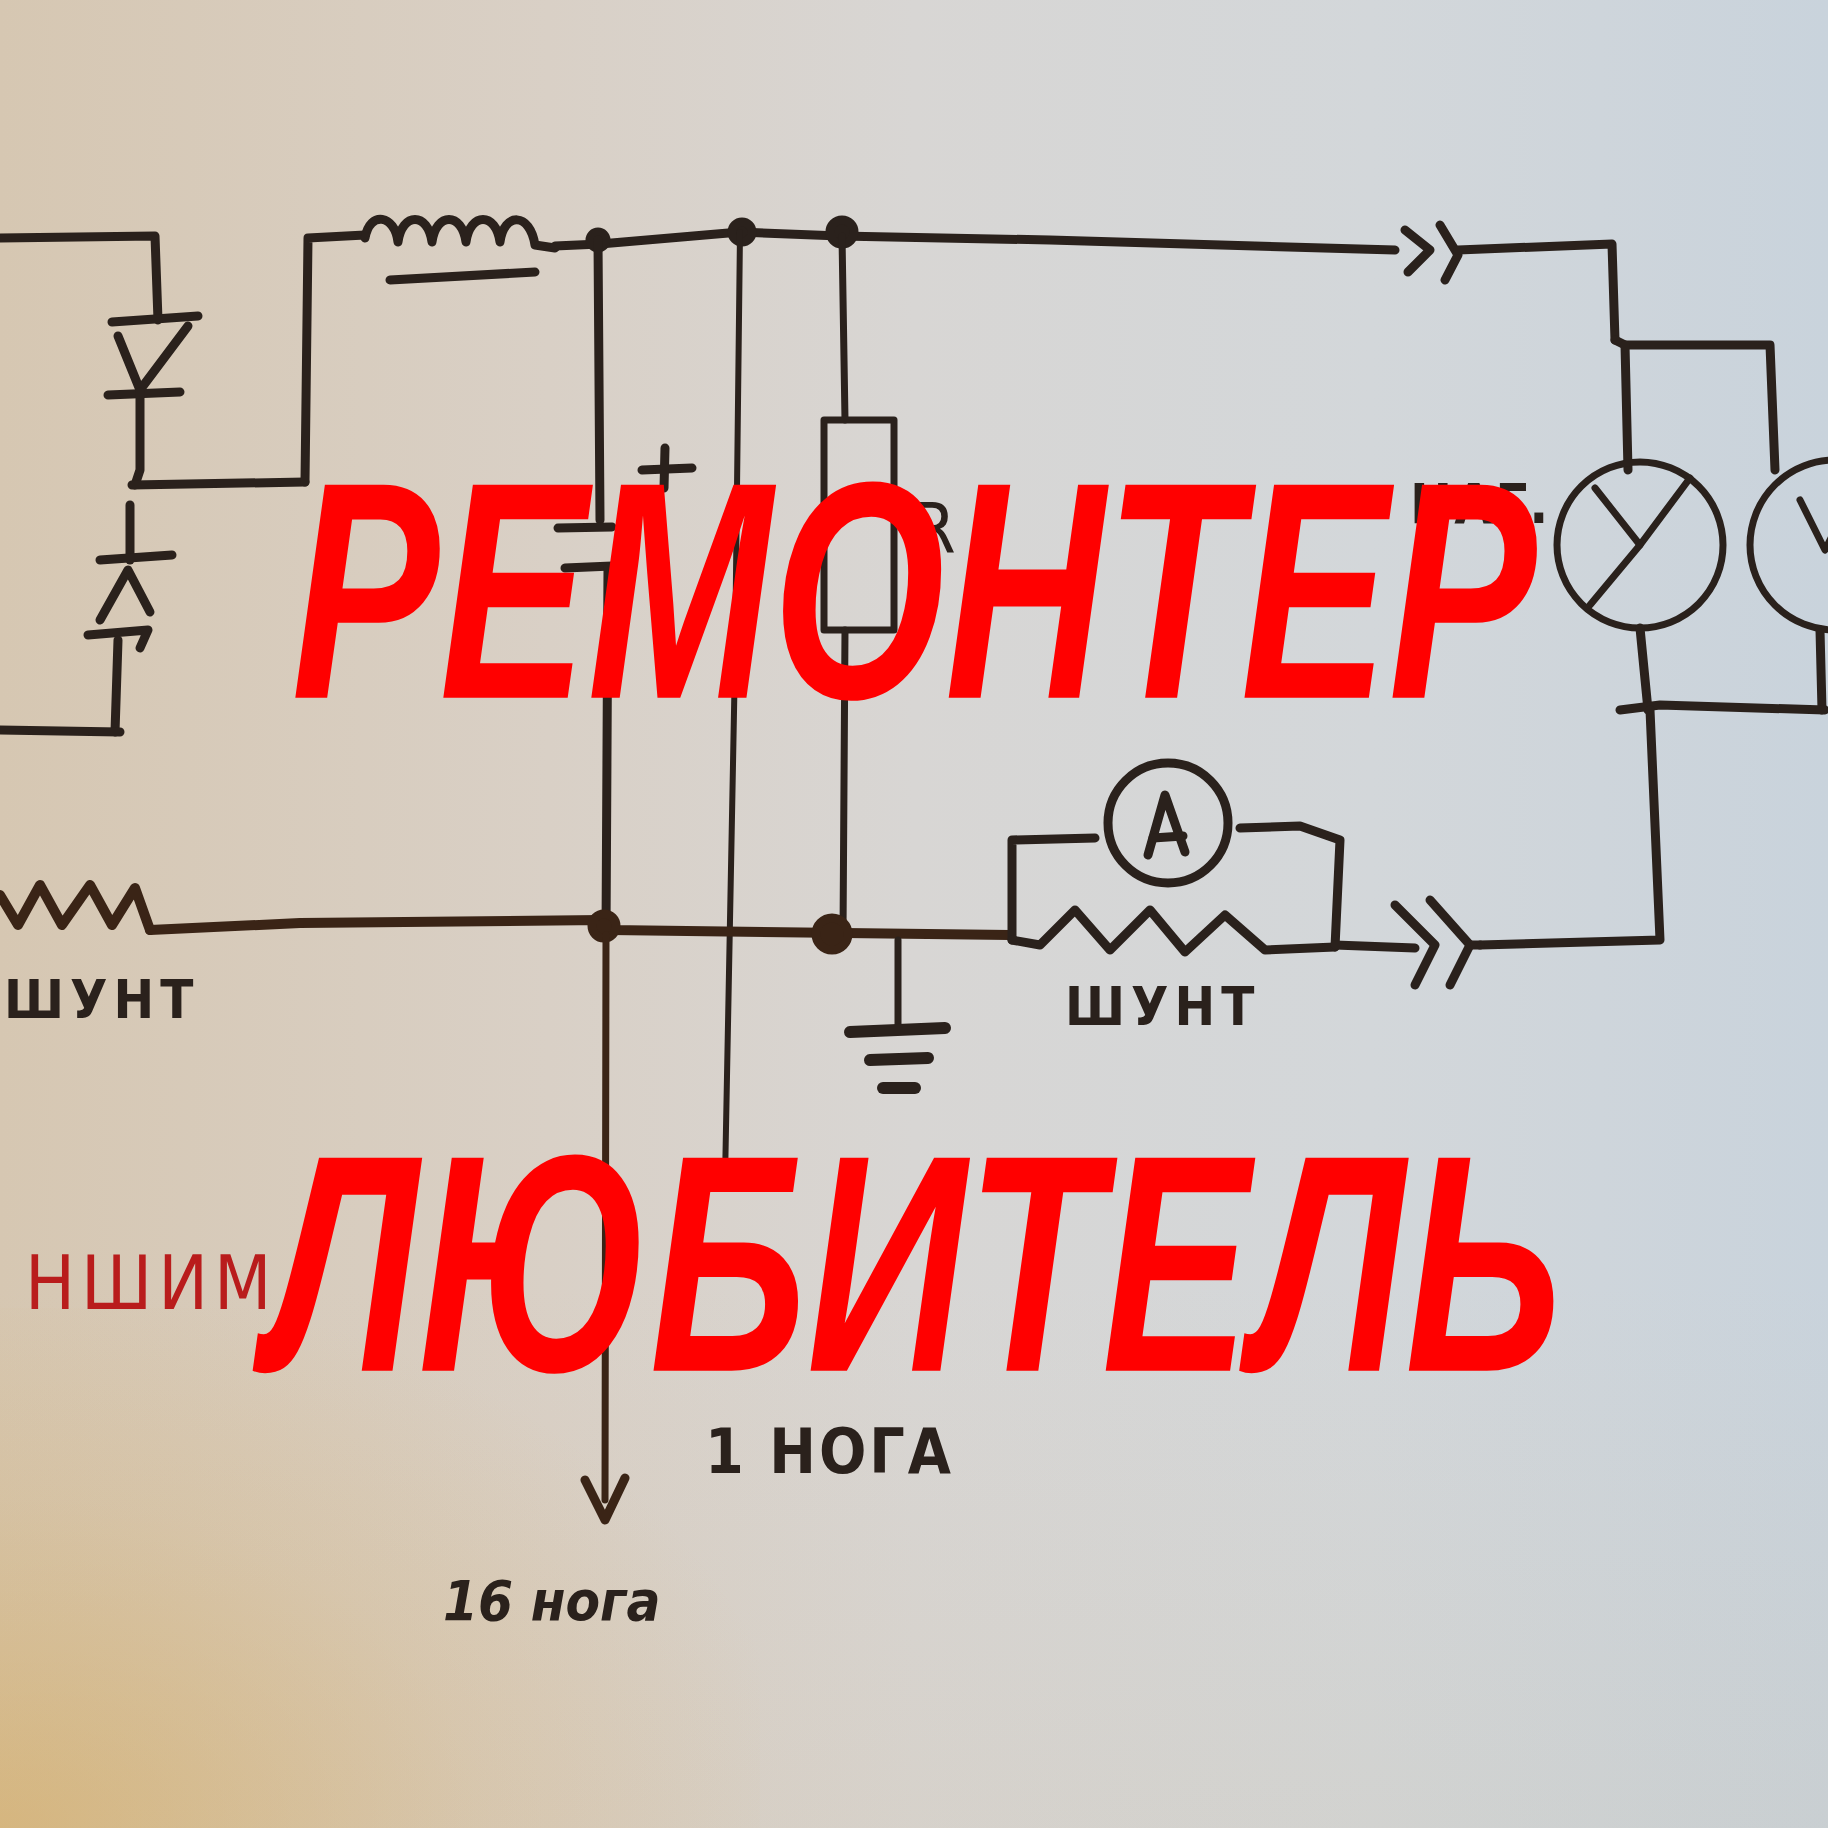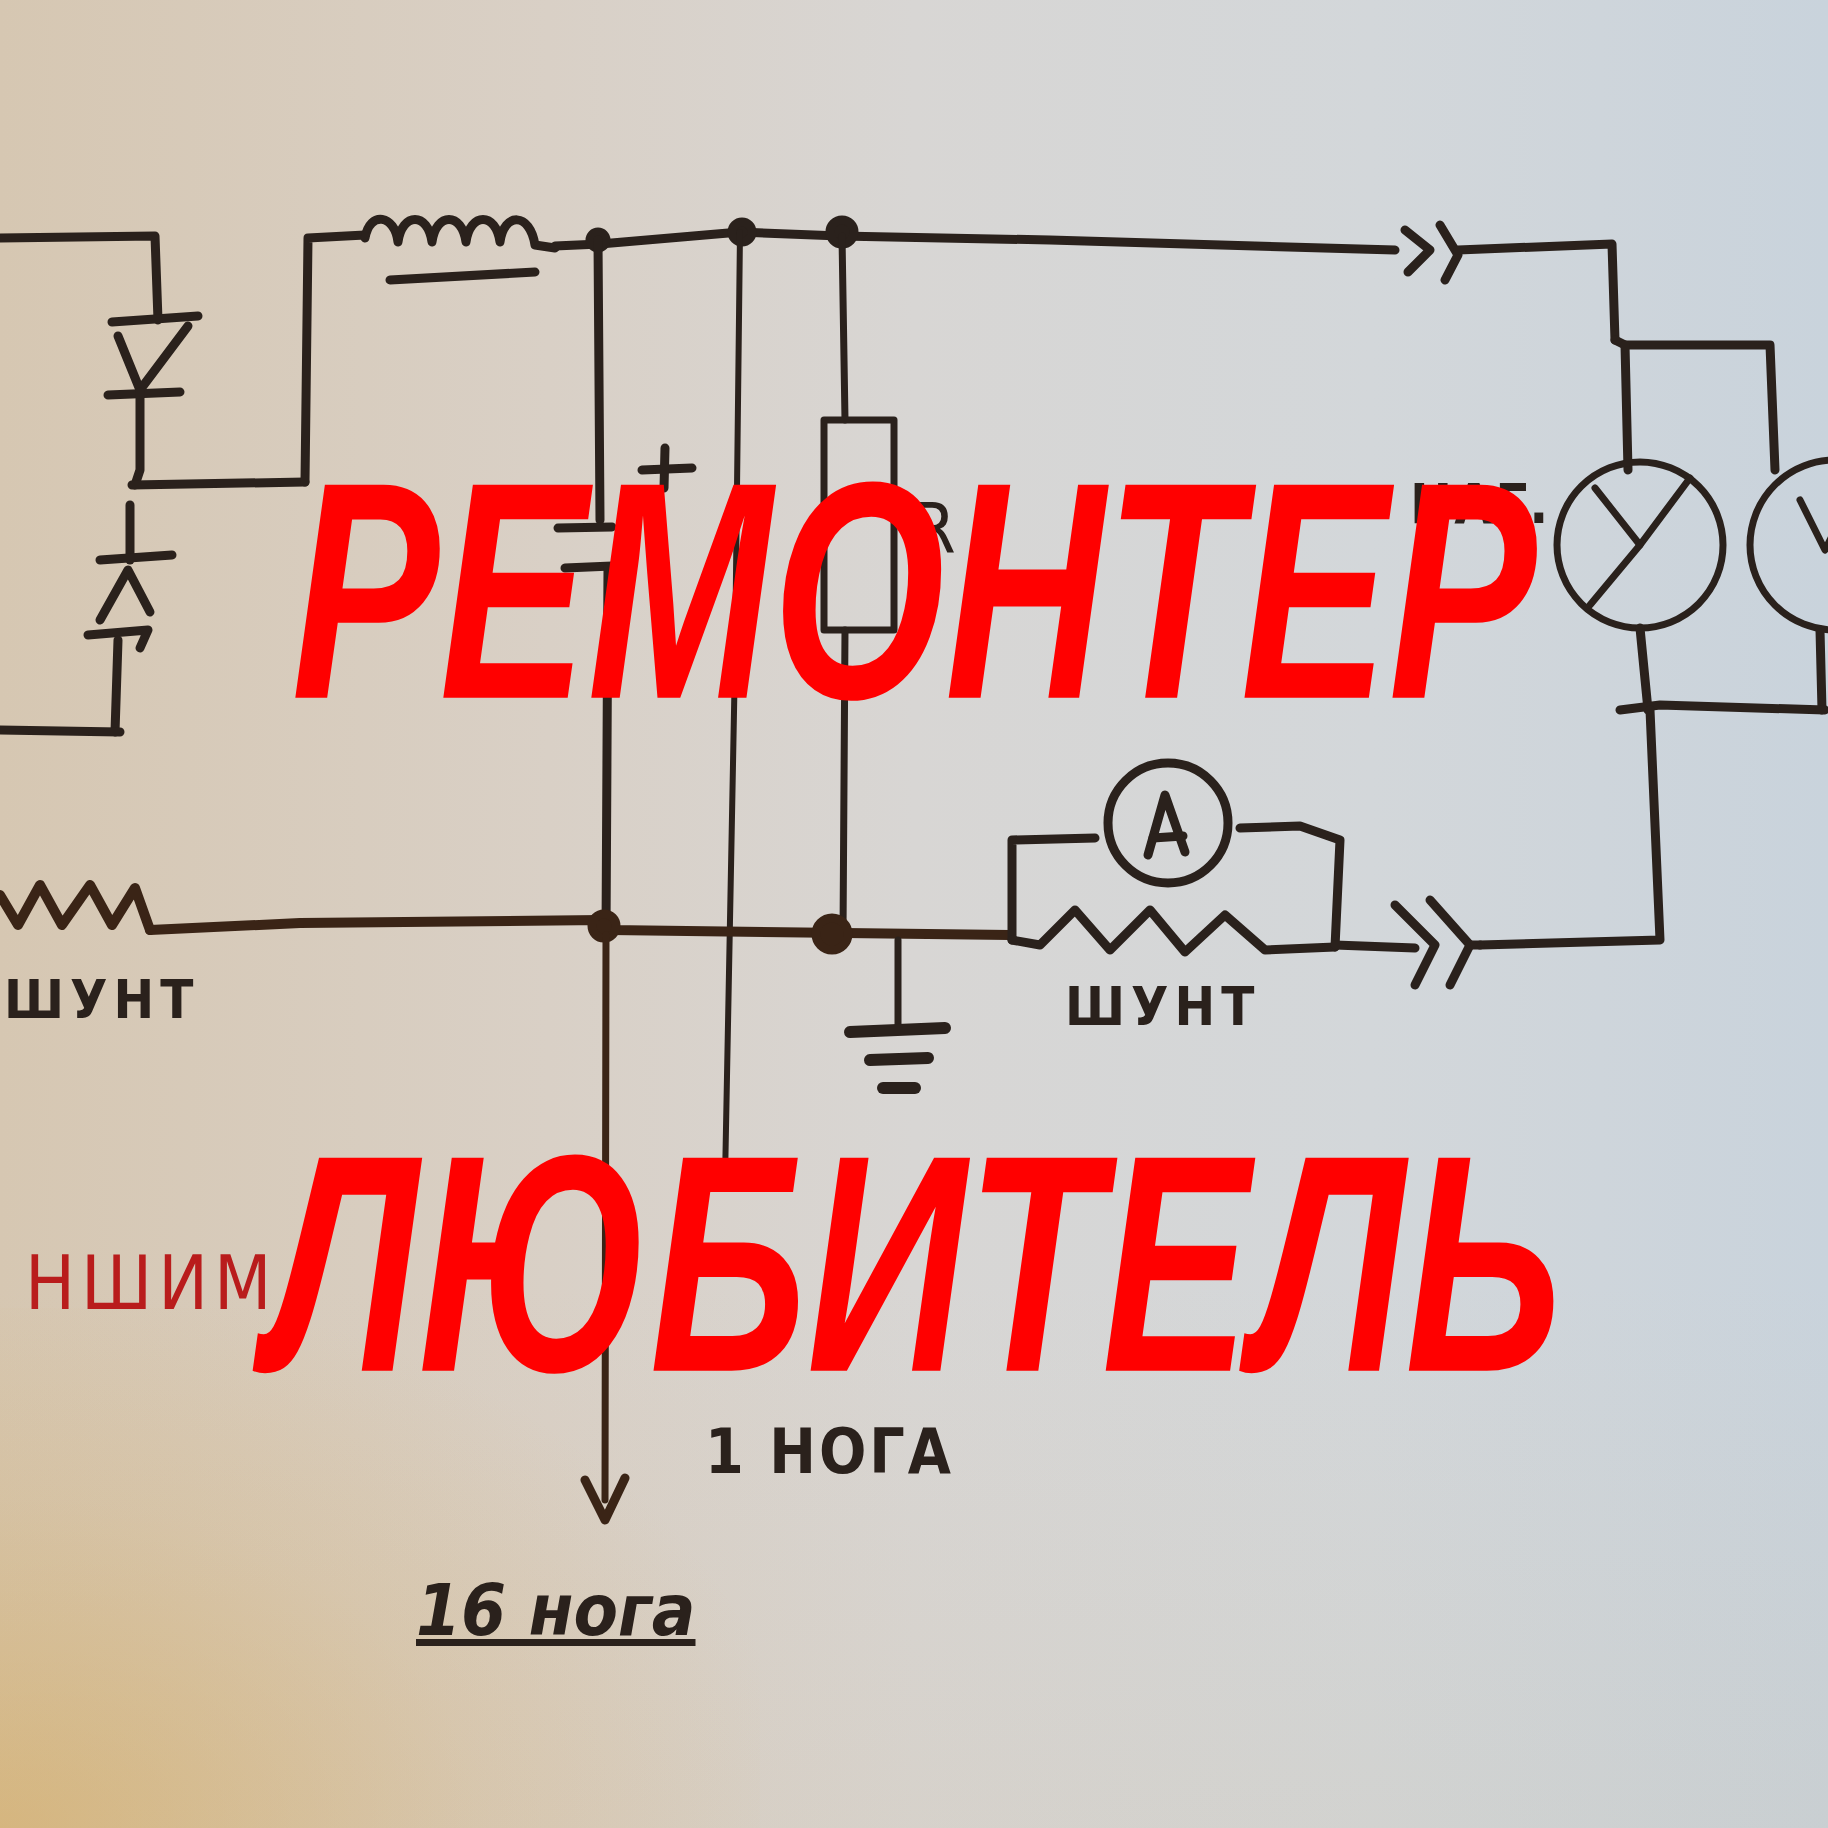--- a/index.html
+++ b/index.html
@@ -143,16 +143,16 @@
     <path d="M1470 945 L1480 945"></path>
   </g>
 </svg>
 
 <div class="hand" style="left:4px; top:968px; font-size:54px;">ШУНТ</div>
 <div class="hand" style="left:1065px; top:975px; font-size:54px;">ШУНТ</div>
 <div class="hand" style="left:912px; top:487px; font-size:70px; font-weight:normal; letter-spacing:0;">R</div>
 <div class="hand" style="left:1410px; top:471px; font-size:56px; letter-spacing:2px;">НАГ.</div>
 <div class="hand" style="left:25px; top:1240px; font-size:74px; color:#b91c1c; font-weight:normal;">НШИМ</div>
 <div class="hand" style="left:705px; top:1378px; font-size:62px; letter-spacing:3px;margin-top:37px;">1 НОГА</div>
-<div class="hand" style="left:416px; top:1568px; font-size:72px; letter-spacing:0; font-style:italic;text-decoration:underline;">16 нога</div>
+<div class="hand" style="left:443px; top:1568px; font-size:56px; letter-spacing:0; font-style:italic;">16 нога</div>
 
 <div class="overlay" style="top:462px; font-size:258px; transform: scaleX(0.86) scaleY(1.2);">РЕМОНТЕР</div>
 <div class="overlay" style="top:1135px; font-size:258px; transform: scaleX(0.86) scaleY(1.2);">ЛЮБИТЕЛЬ</div>
 
 </body></html>

